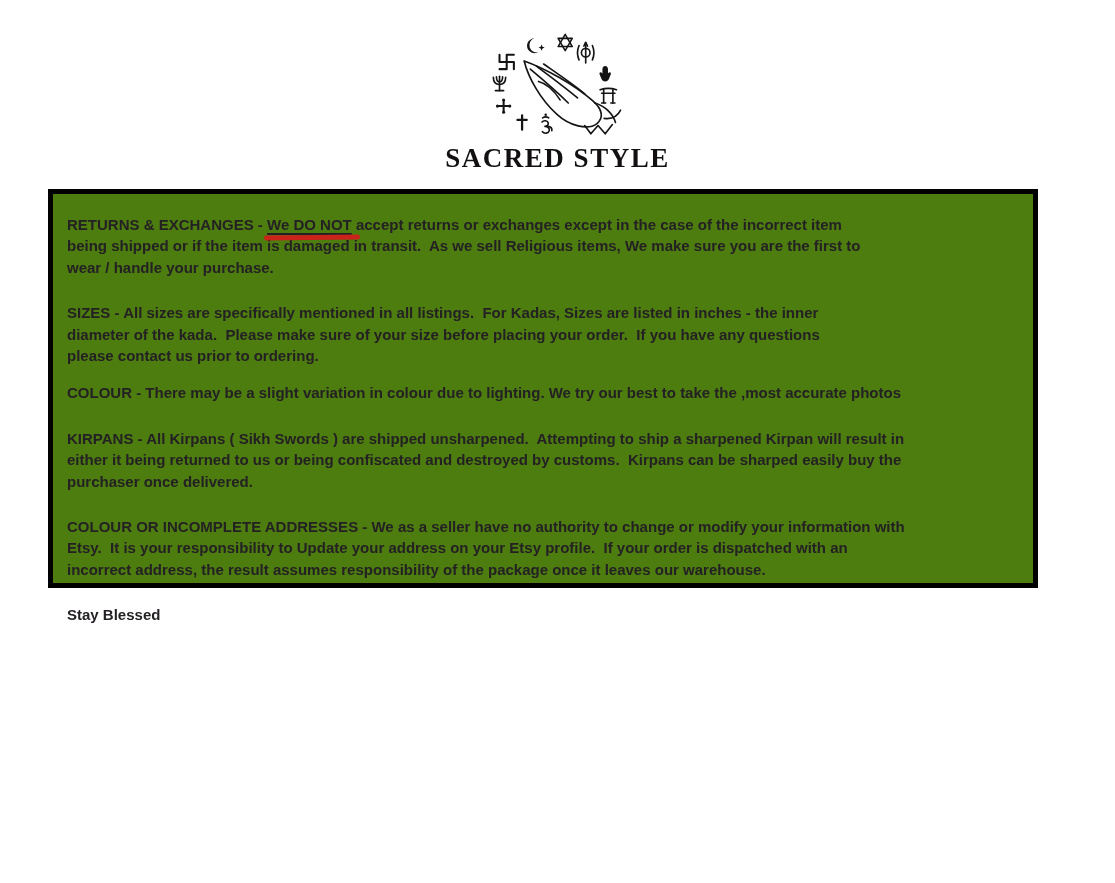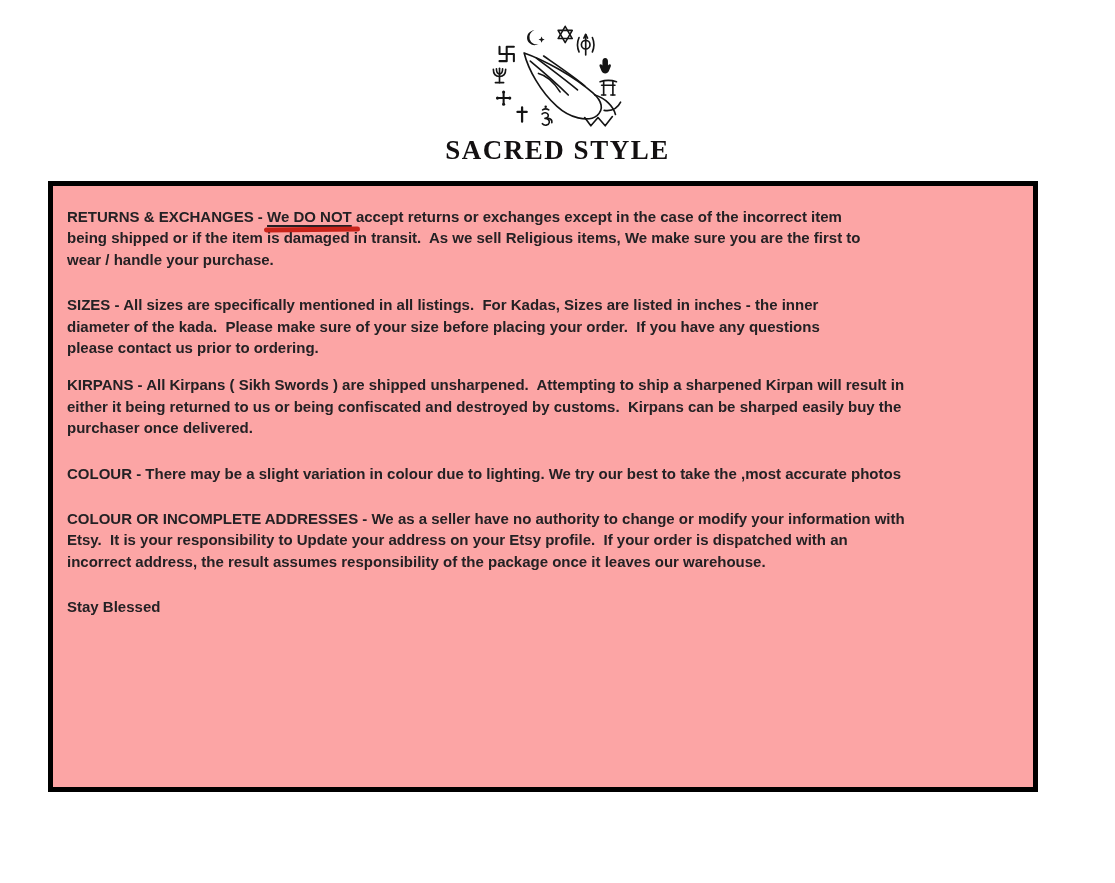--- a/index.html
+++ b/index.html
@@ -7,38 +7,38 @@
     --underline_red:#c9231a;
     --border:#000000;
     --logo_ink:#141414;
   }
   html,body{margin:0;padding:0;}
   body{
     width:1115px;height:883px;background:#ffffff;
     font-family:"Liberation Sans",sans-serif;
     position:relative;overflow:hidden;
   }
-  .logo-wrap{padding-top:16px;text-align:center;}
+  .logo-wrap{padding-top:16px;text-align:center;margin-top:8px;}
   .logo-svg{display:block;margin:0 auto;width:176px;height:118px;}
   .brand{
     font-family:"Liberation Serif",serif;
     font-weight:700;
     font-size:27px;
     letter-spacing:1.5px;
     color:#131011;
     text-align:center;
     margin-top:1px;
   }
   .policy-box{
     box-sizing:border-box;
     margin:15px 0 0 48px;
-    width:990px;height:611px;
+    width:990px;height:399px;
     border:5px solid var(--border);
     padding:20px 16px 10px 14px;
-    background:#fca5a5;
+    background:#4d7c0f;
   }
   .policy-box p{
     margin:0 0 24px 0;
     font-size:15px;
     font-weight:700;
     line-height:21.4px;
     color:var(--ink);
     white-space:pre-wrap;
     letter-spacing:0;
   }
@@ -148,25 +148,25 @@
 
   <p><span>RETURNS &amp; EXCHANGES</span><span> - </span><span class="donot">We DO NOT</span><span> accept returns or exchanges except in the case of the incorrect item
 being shipped or if the item is damaged in transit.  As we sell Religious items, We make sure you are the first to
 wear / handle your purchase.</span></p>
 
 
   <p class="mb-lg"><span>SIZES</span><span> - </span><span>All sizes are specifically mentioned in all listings.  For Kadas, Sizes are listed in inches - the inner
 diameter of the kada.  Please make sure of your size before placing your order.  If you have any questions
 please contact us prior to ordering.</span></p>
 
+  <p><span>COLOUR</span><span> - </span><span>There may be a slight variation in colour due to lighting. We try our best to take the ,most accurate photos</span></p>
+
   <p><span>KIRPANS</span><span> - </span><span>All Kirpans ( Sikh Swords ) are shipped unsharpened.  Attempting to ship a sharpened Kirpan will result in
 either it being returned to us or being confiscated and destroyed by customs.  Kirpans can be sharped easily buy the
 purchaser once delivered.</span></p>
-
-  <p><span>COLOUR</span><span> - </span><span>There may be a slight variation in colour due to lighting. We try our best to take the ,most accurate photos</span></p>
 
   <p><span>COLOUR OR INCOMPLETE ADDRESSES</span><span> - </span><span>We as a seller have no authority to change or modify your information with
 Etsy.  It is your responsibility to Update your address on your Etsy profile.  If your order is dispatched with an
 incorrect address, the result assumes responsibility of the package once it leaves our warehouse.</span></p>
 
 
   <p class="signoff">Stay Blessed</p>
 
 </section>
 

